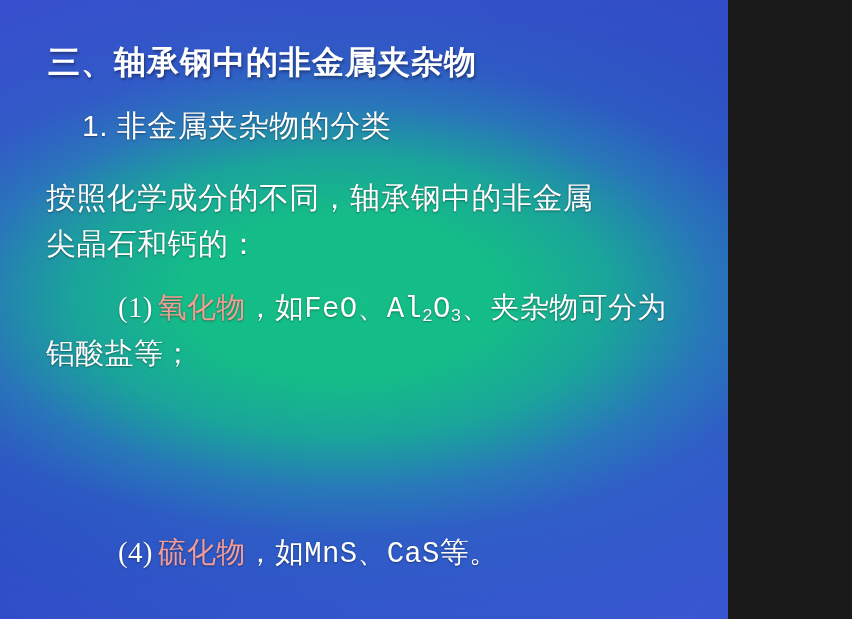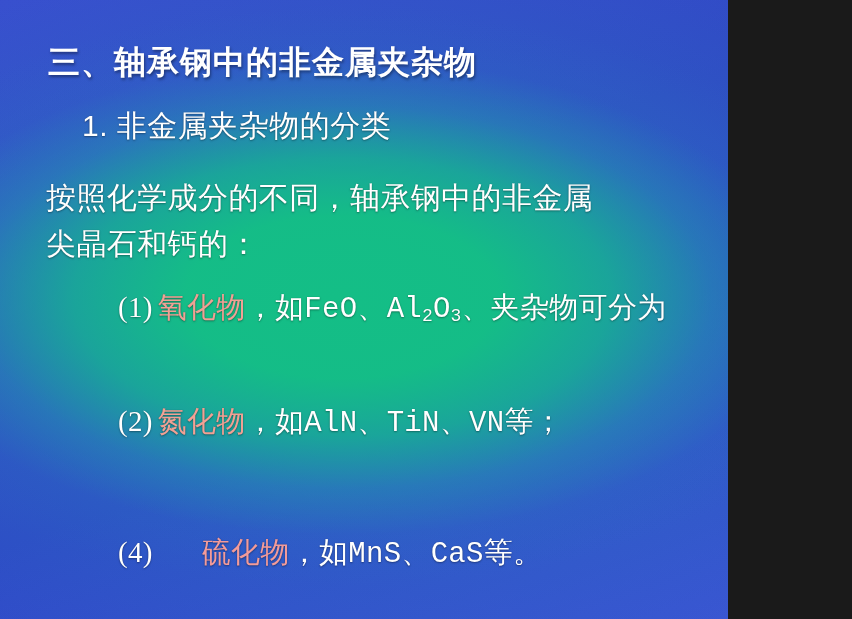--- a/index.html
+++ b/index.html
@@ -91,42 +91,40 @@
   .sci {
     font-family: Liberation Mono, monospace;
   }
   .sci sub {
     font-size: 0.62em;
     vertical-align: -0.22em;
     letter-spacing: 0;
   }
   
   .hl      { color: #f0a194; }
-  .hl-pink { color: #f29b9b; margin-left: 44px; }
+  .hl-pink { color: #f29b9b; }
   .punct   { color: #ffffff; }
 </style>
 </head>
 <body>
 
 <div id="slide">
 
   <div class="line" id="heading">三、轴承钢中的非金属夹杂物</div>
 
   <div class="line" id="subheading">1. 非金属夹杂物的分类</div>
 
   <div class="line body-line" id="para-l1">按照化学成分的不同，轴承钢中的非金属</div>
 
   <div class="line body-line" id="para-l2">尖晶石和钙的：</div>
 
   <div class="line item-line" id="item1-l1">
     <span class="marker">(1)</span><span class="hl">氧化物</span><span class="punct">，</span><span>如</span><span class="sci">FeO</span><span>、</span><span class="sci"><span>Al</span><sub>2</sub><span>O</span><sub>3</sub></span><span>、</span><span>夹杂物可分为</span>
   </div>
+  <div class="line item-line" id="item1-l2">铝酸盐等；</div>
 
-  <div class="line item-line" id="item2">
-    <span class="marker">(2)</span><span class="hl">氮化物</span><span class="punct">，</span><span>如</span><span class="sci">AlN</span><span>、</span><span class="sci">TiN</span><span>、</span><span class="sci">VN</span><span>等；</span>
-  </div>
 
 
   <div class="line item-line" id="item4">
     <span class="marker">(4)</span><span class="hl-pink">硫化物</span><span class="punct">，</span><span>如</span><span class="sci">MnS</span><span>、</span><span class="sci">CaS</span><span>等。</span>
   </div>
 
 </div>
 
 </body></html>

